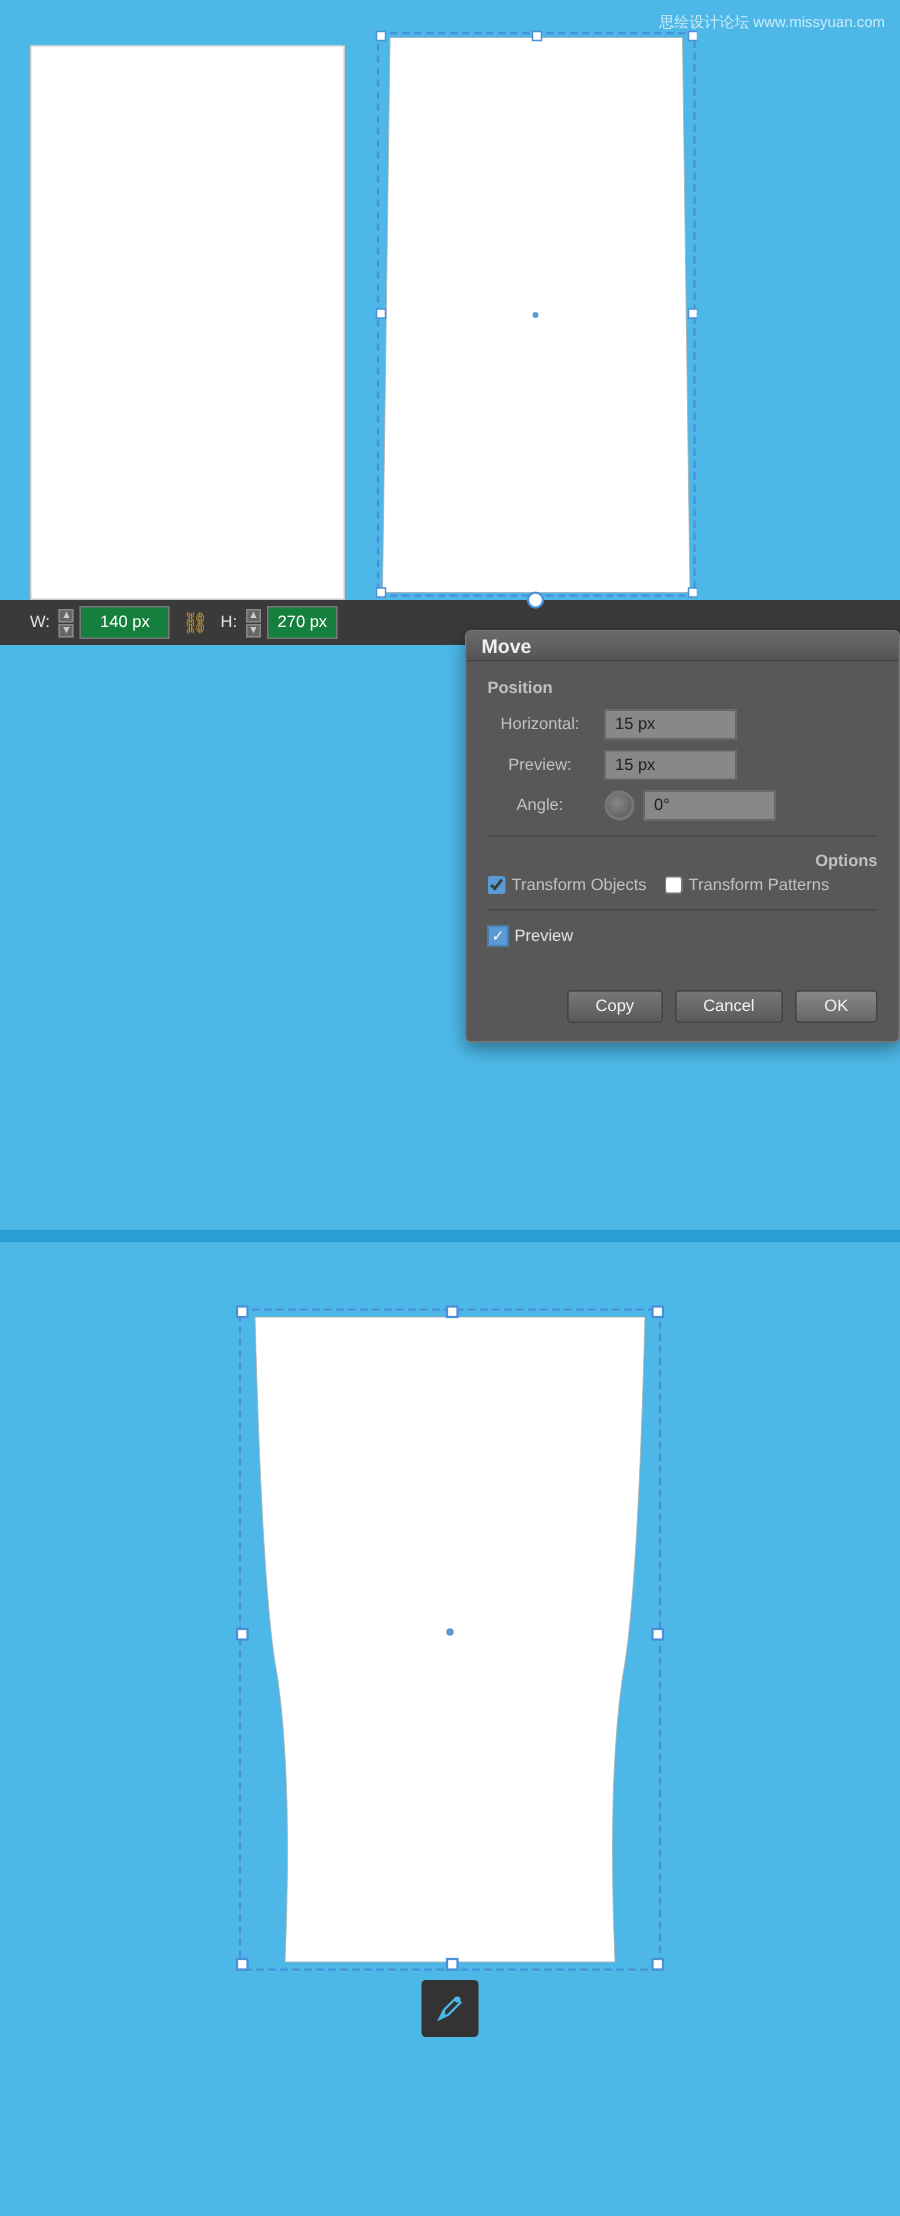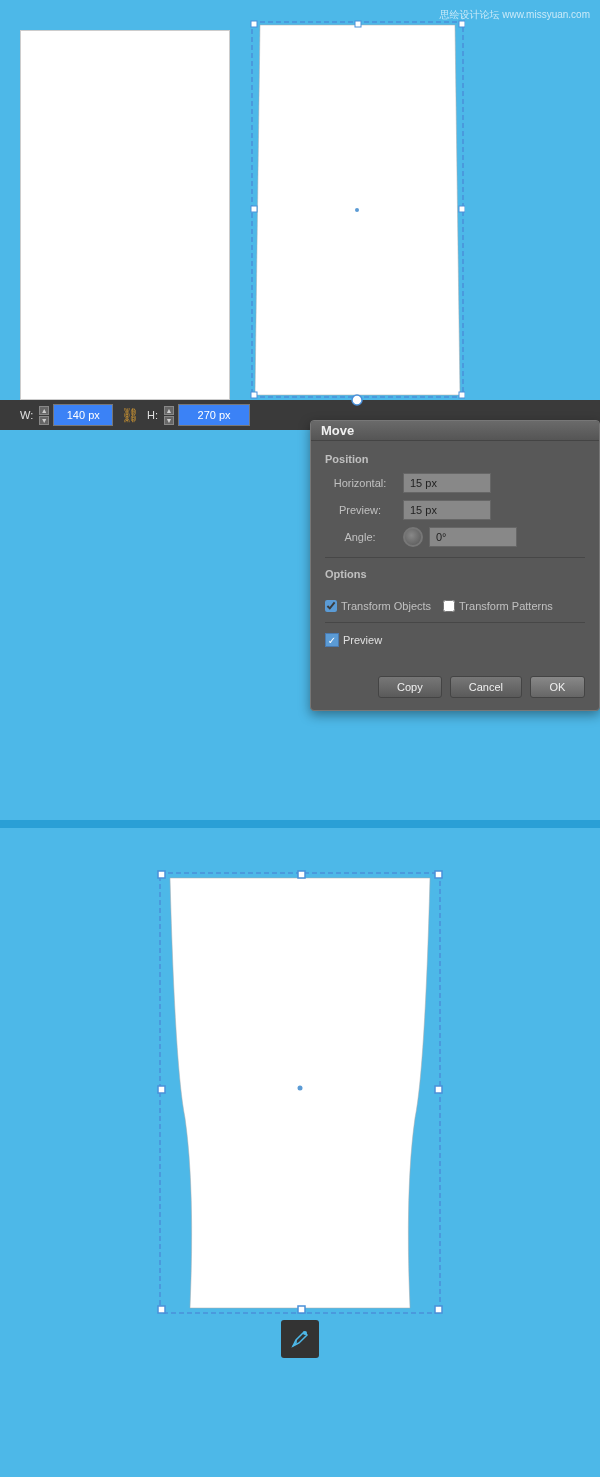--- a/index.html
+++ b/index.html
@@ -19,21 +19,21 @@
       margin-top: 10px;
     }
 
     .toolbar-label {
       color: #e0e0e0;
       font-size: 11px;
       margin-right: 2px;
     }
 
     .toolbar-input {
-      background: #3b82f6;
+      background: #15803d;
       border: 1px solid #777;
       color: white;
       width: 60px;
       height: 22px;
       padding: 0 4px;
       font-size: 11px;
       text-align: center;
     }
 
     .spinner-btn {
@@ -129,22 +129,23 @@
 
     .dialog-separator {
       height: 1px;
       background: #474747;
       margin: 10px 0;
     }
 
     .options-label {
       color: #c0c0c0;
       font-size: 11px;
-      margin-bottom: 20px;
+      margin-bottom: 4px;
       font-weight: bold;
+      text-align: right;
     }
 
     .checkbox-row {
       display: flex;
       align-items: center;
       gap: 12px;
       margin-bottom: 8px;
     }
 
     .checkbox-item {
@@ -320,21 +321,21 @@
       <div class="spinner-btn">▲</div>
       <div class="spinner-btn">▼</div>
     </div>
     <input type="text" class="toolbar-input" style="width: 60px;" value="140 px">
     <span class="toolbar-icon">⛓</span>
     <span class="toolbar-label">H:</span>
     <div style="display:flex; flex-direction:column; gap:1px;">
       <div class="spinner-btn">▲</div>
       <div class="spinner-btn">▼</div>
     </div>
-    <input type="text" class="toolbar-input" style="width: 72px;" value="270 px">
+    <input type="text" class="toolbar-input" style="width: 47px;" value="270 px">
   </div>
 
   <div style="position:absolute; top: 420px; right: 0; width:295px; z-index:10;">
     <div class="move-dialog">
       <div class="dialog-title-bar">
         <span class="dialog-title">Move</span>
       </div>
       <div class="dialog-body">
 
         <div class="dialog-section-label">Position</div>

